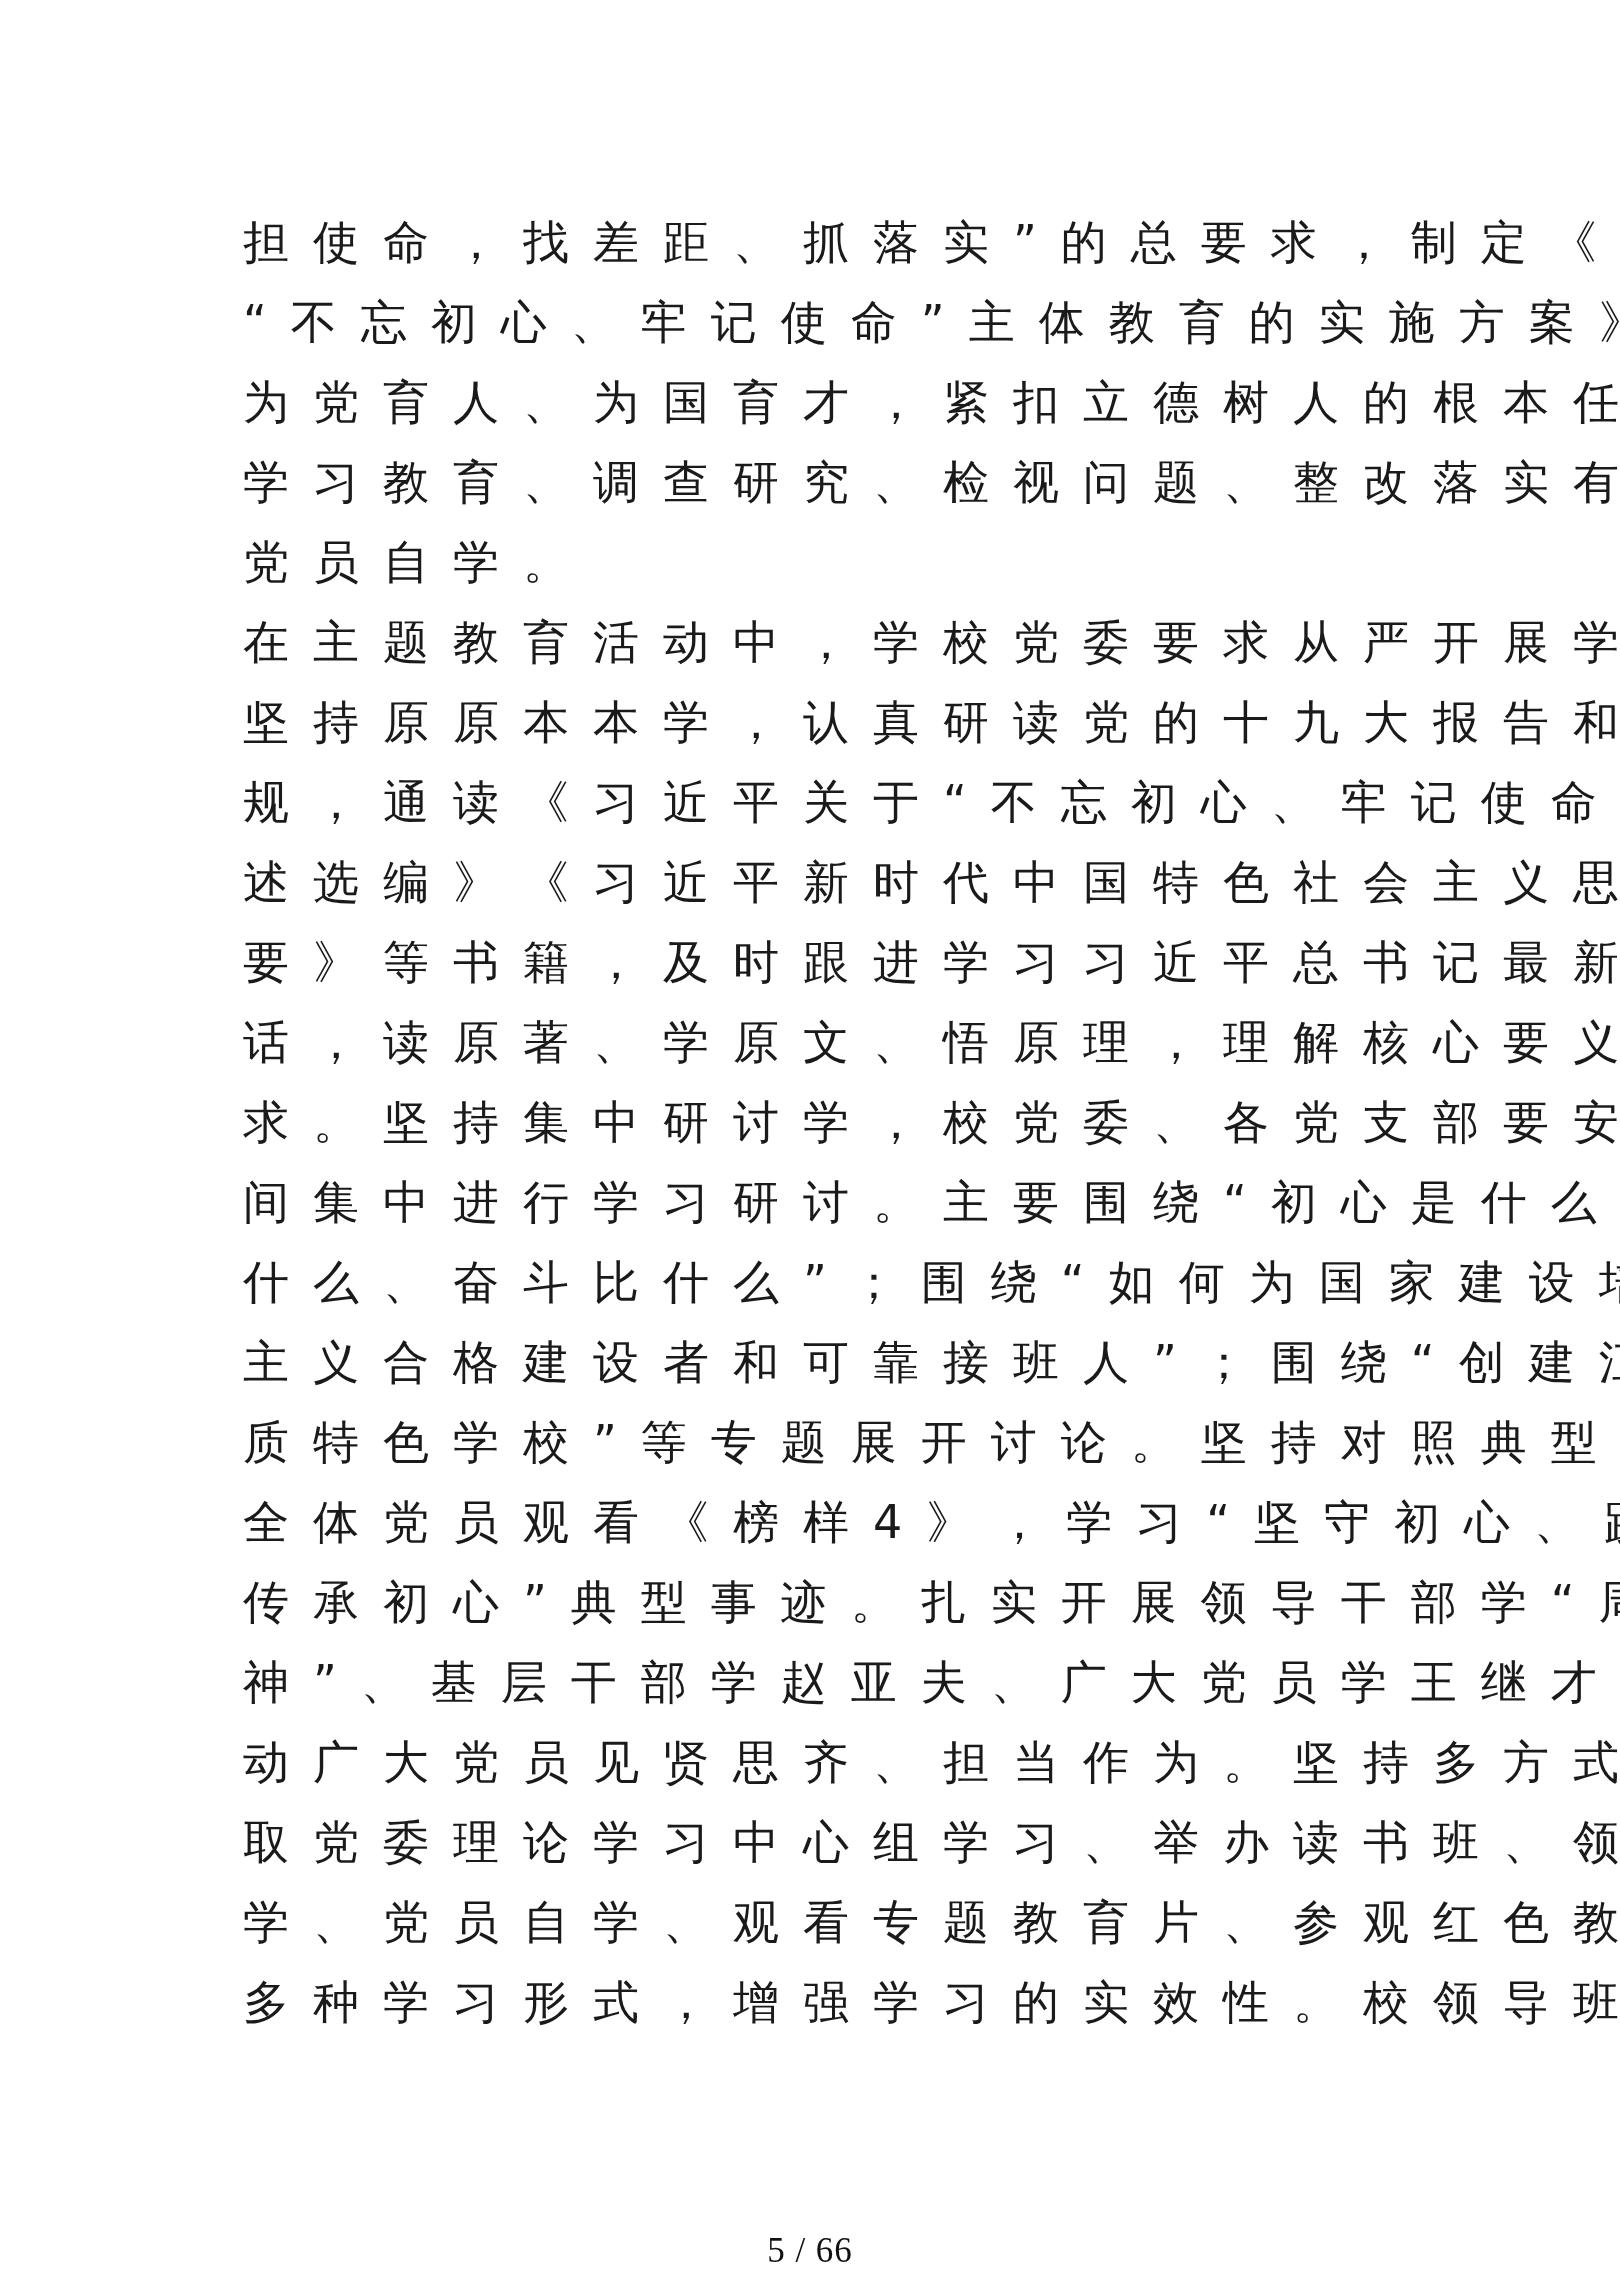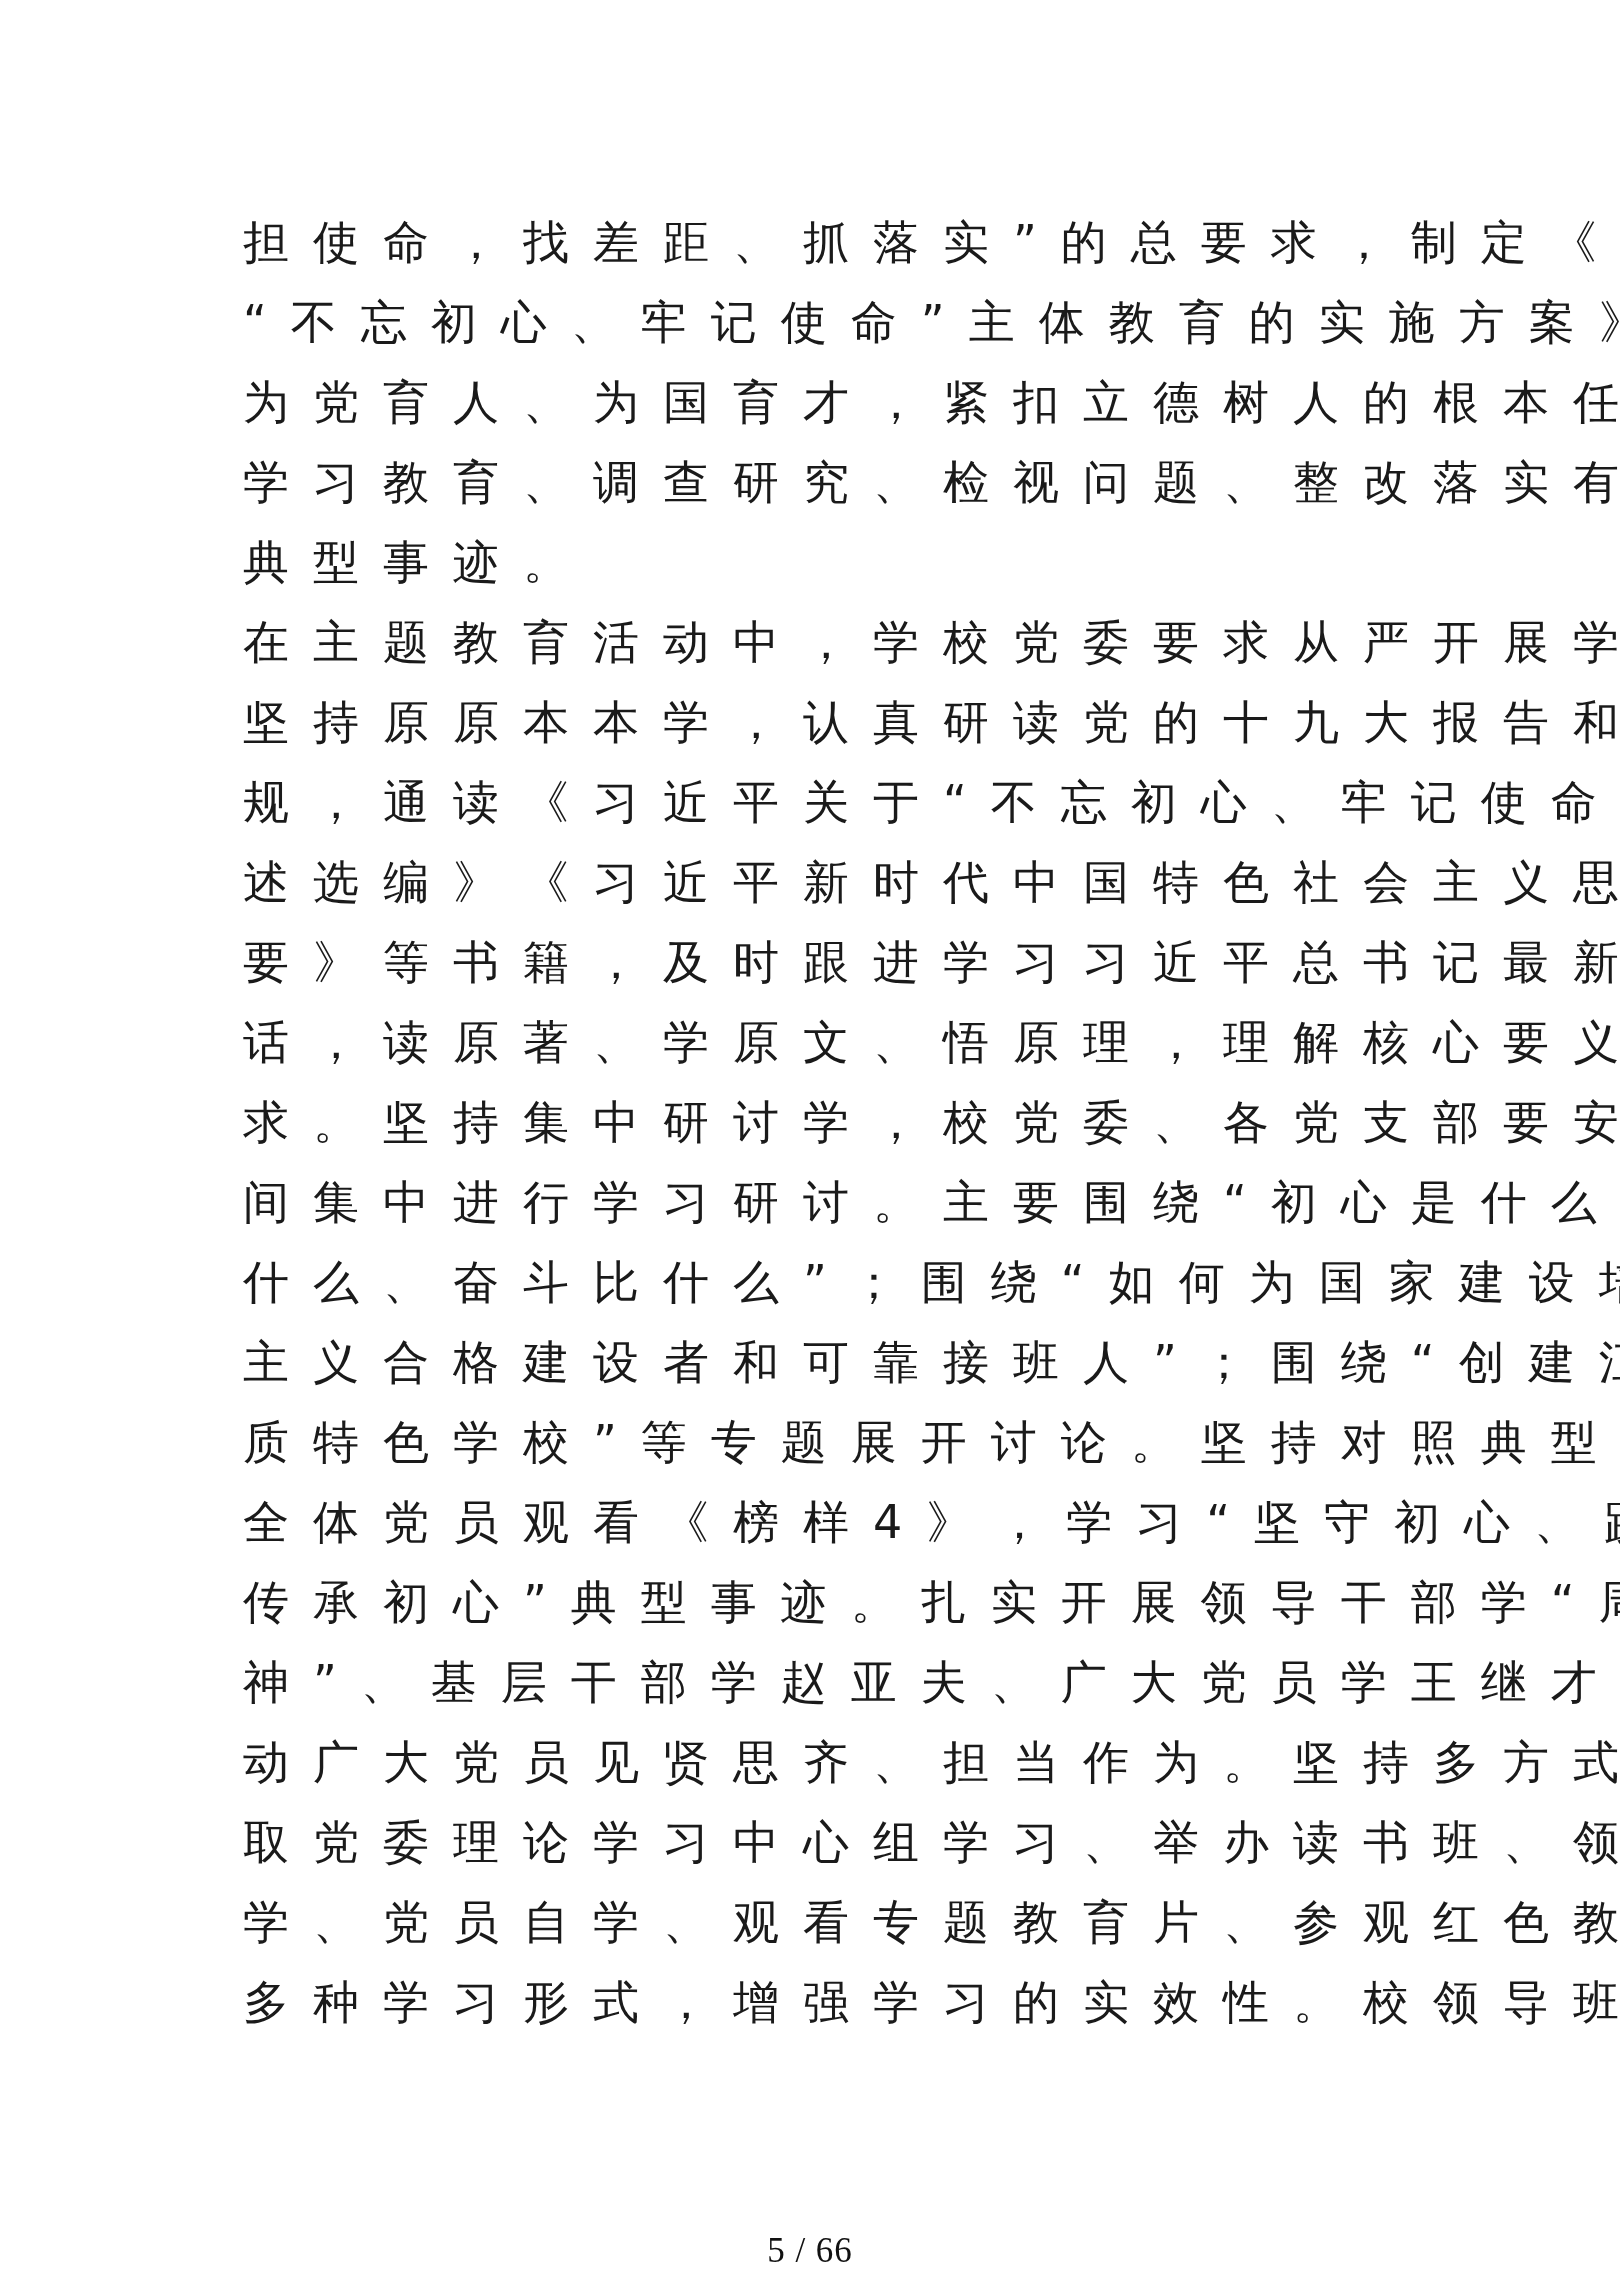--- a/index.html
+++ b/index.html
@@ -53,21 +53,21 @@
   </style>
 </head>
 <body>
 
 <div class="page">
   <div class="text-block">
     <span class="line">担使命，找差距、抓落实”的总要求，制定《关于开展</span>
     <span class="line">“不忘初心、牢记使命”主体教育的实施方案》，坚持</span>
     <span class="line">为党育人、为国育才，紧扣立德树人的根本任务，推动</span>
     <span class="line">学习教育、调查研究、检视问题、整改落实有机融合、</span>
-    <span class="line">典型事迹。</span>
+    <span class="line">党员自学。</span>
     <span class="line">在主题教育活动中，学校党委要求从严开展学习教育，</span>
     <span class="line">坚持原原本本学，认真研读党的十九大报告和党章党</span>
     <span class="line">规，通读《习近平关于“不忘初心、牢记使命”重要论</span>
     <span class="line">述选编》《习近平新时代中国特色社会主义思想学习纲</span>
     <span class="line">要》等书籍，及时跟进学习习近平总书记最新重要讲</span>
     <span class="line">话，读原著、学原文、悟原理，理解核心要义和实践要</span>
     <span class="line">求。坚持集中研讨学，校党委、各党支部要安排一周时</span>
     <span class="line">间集中进行学习研讨。主要围绕“初心是什么、使命是</span>
     <span class="line">什么、奋斗比什么”；围绕“如何为国家建设培养社会</span>
     <span class="line">主义合格建设者和可靠接班人”；围绕“创建江苏省优</span>

